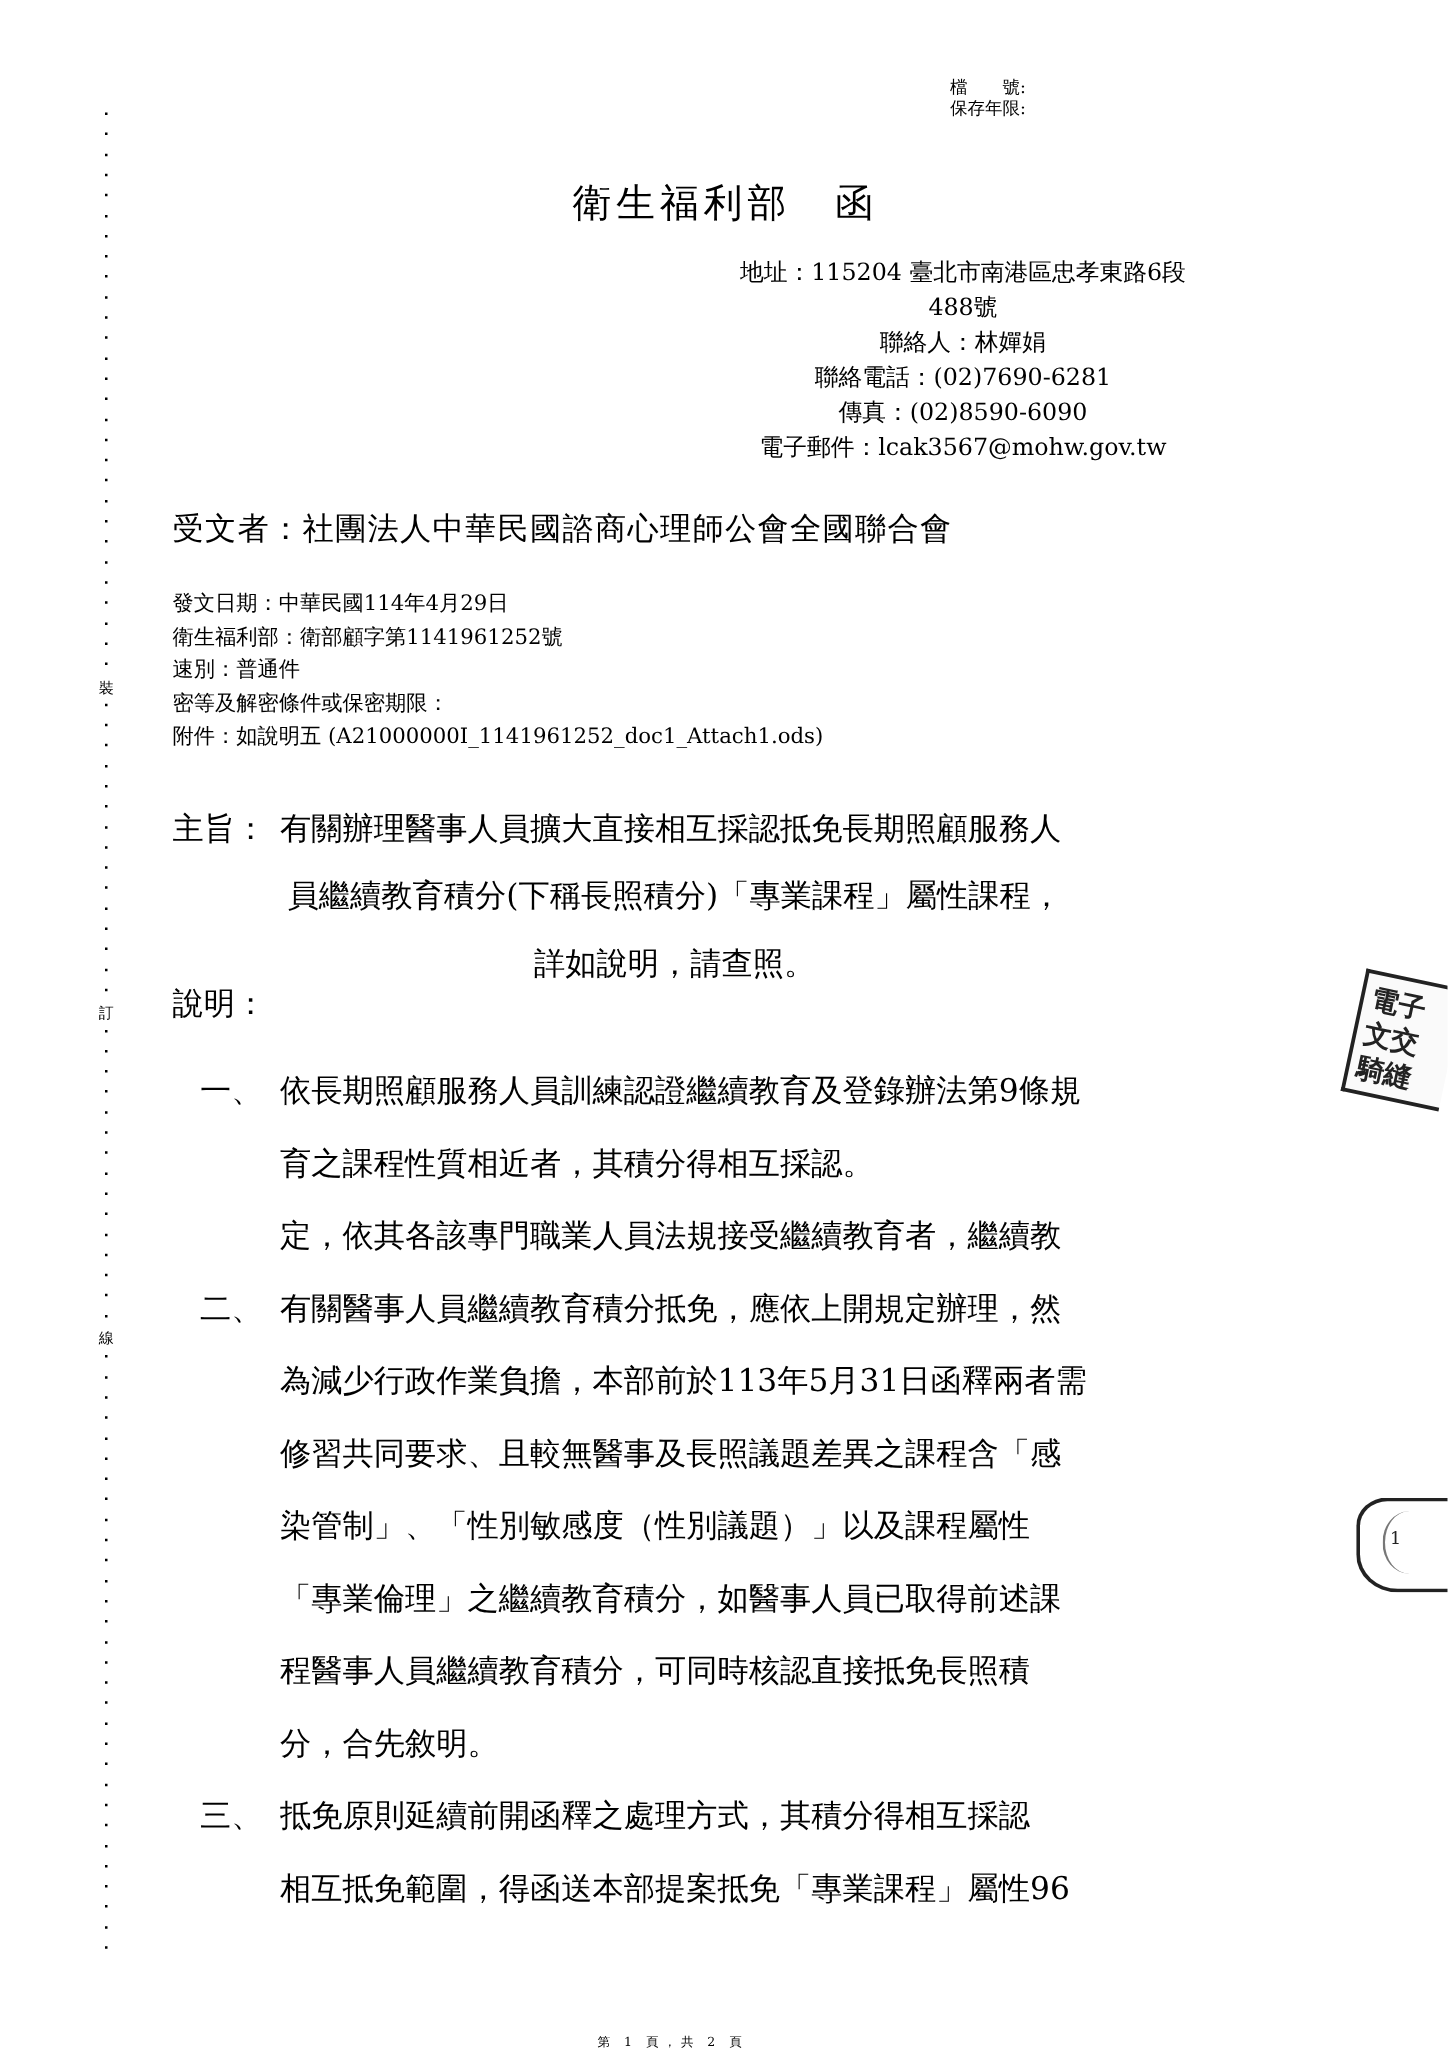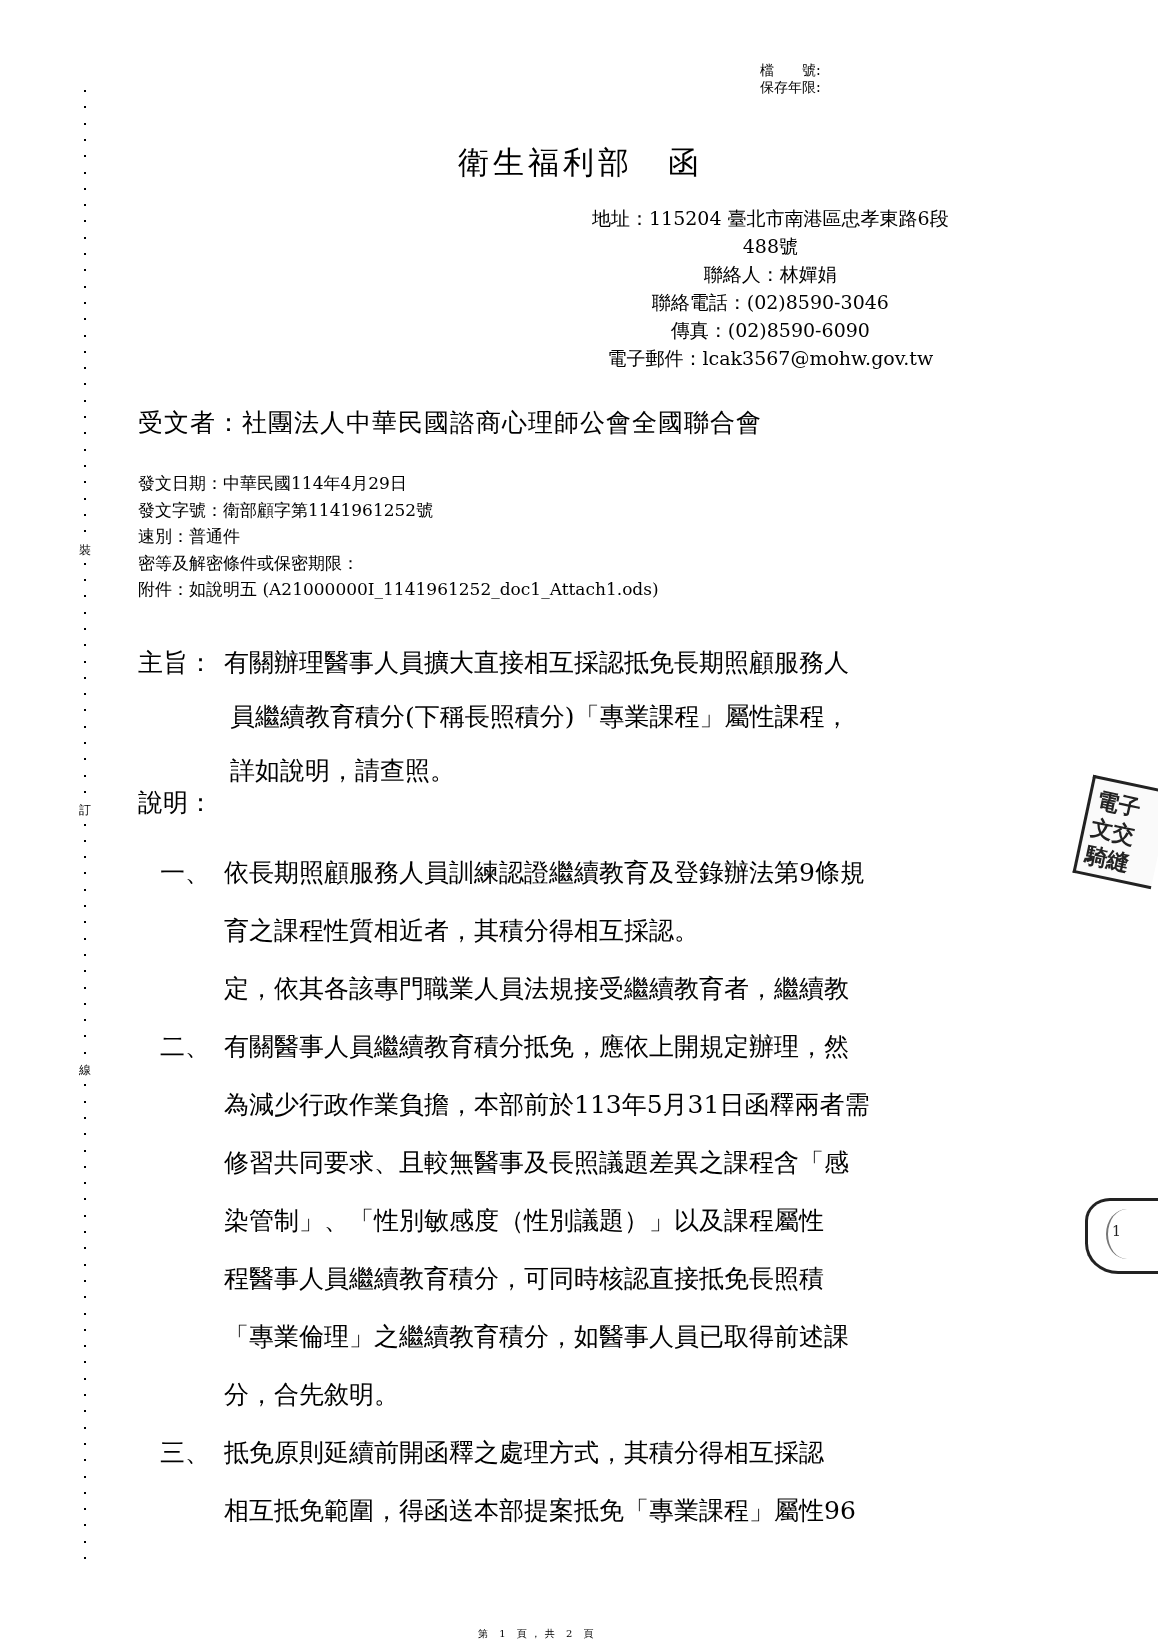--- a/index.html
+++ b/index.html
@@ -9,21 +9,21 @@
     }
     .abs { position: absolute; white-space: nowrap; }
     .meta-top { left: 760px; top: 62px; font-size: 14px; line-height: 17px; }
     .meta-top .row { display: flex; }
     .title { left: 458px; top: 142px; font-size: 31px; letter-spacing: 4px; text-align: right; }
     .contact { left: 592px; top: 204px; font-size: 19px; line-height: 28px; text-align: center; }
     .recipient { left: 138px; top: 406px; font-size: 25px; letter-spacing: 1px; }
     .docinfo { left: 138px; top: 470px; font-size: 17px; line-height: 26.5px; }
     .subject { left: 138px; top: 636px; font-size: 25px; line-height: 54px; }
     .subject .lbl { display: inline-block; width: 86px; }
-    .subject .cont { padding-left: 92px; }
+    .subject .cont { padding-left: 92px; text-align: center; }
     .explain-h { left: 138px; top: 786px; font-size: 25px; }
     .items { left: 160px; top: 844px; font-size: 25px; line-height: 58px; width: 860px; }
     .item .num { display: inline-block; width: 64px; }
     .item .cont { padding-left: 64px; white-space: nowrap; }
     .footer { left: 478px; top: 1627px; font-size: 10px; letter-spacing: 4px; }
     .margin-line { position: absolute; left: 83px; top: 90px; width: 4px; height: 1470px; }
     .margin-dot { position: absolute; left: 1px; width: 2px; height: 2px; background: #000; }
     .margin-char { position: absolute; left: -8px; font-size: 12px; width: 20px; text-align: center; background: #fff; }
     .stamp1 {
       position: absolute; left: 1082px; top: 782px; width: 80px; height: 100px;
@@ -149,30 +149,30 @@
       <span></span>
     </div>
 </div>
 
 <div class="abs title">衛生福利部　函</div>
 
 <div class="abs contact">
   <div>地址：115204 臺北市南港區忠孝東路6段</div>
   <div>488號</div>
   <div>聯絡人：林嬋娟</div>
-  <div>聯絡電話：(02)8590-3046</div>
+  <div>聯絡電話：(02)7690-6281</div>
   <div>傳真：(02)8590-6090</div>
   <div>電子郵件：lcak3567@mohw.gov.tw</div>
 </div>
 
 <div class="abs recipient">受文者：社團法人中華民國諮商心理師公會全國聯合會</div>
 
 <div class="abs docinfo">
   <div>發文日期：中華民國114年4月29日</div>
-  <div>發文字號：衛部顧字第1141961252號</div>
+  <div>衛生福利部：衛部顧字第1141961252號</div>
   <div>速別：普通件</div>
   <div>密等及解密條件或保密期限：</div>
   <div>附件：如說明五 (A21000000I_1141961252_doc1_Attach1.ods)</div>
 </div>
 
 <div class="abs subject">
   <div><span class="lbl">主旨：</span><span>有關辦理醫事人員擴大直接相互採認抵免長期照顧服務人</span></div>
   <div class="cont">員繼續教育積分(下稱長照積分)「專業課程」屬性課程，</div>
   <div class="cont">詳如說明，請查照。</div>
 </div>
@@ -183,22 +183,22 @@
   <div class="item">
     <div><span class="num">一、</span><span>依長期照顧服務人員訓練認證繼續教育及登錄辦法第9條規</span></div>
     <div class="cont">育之課程性質相近者，其積分得相互採認。</div>
     <div class="cont">定，依其各該專門職業人員法規接受繼續教育者，繼續教</div>
   </div>
   <div class="item">
     <div><span class="num">二、</span><span>有關醫事人員繼續教育積分抵免，應依上開規定辦理，然</span></div>
     <div class="cont">為減少行政作業負擔，本部前於113年5月31日函釋兩者需</div>
     <div class="cont">修習共同要求、且較無醫事及長照議題差異之課程含「感</div>
     <div class="cont">染管制」、「性別敏感度（性別議題）」以及課程屬性</div>
+    <div class="cont">「專業倫理」之繼續教育積分，如醫事人員已取得前述課</div>
     <div class="cont">程醫事人員繼續教育積分，可同時核認直接抵免長照積</div>
-    <div class="cont">「專業倫理」之繼續教育積分，如醫事人員已取得前述課</div>
     <div class="cont">分，合先敘明。</div>
   </div>
   <div class="item">
     <div><span class="num">三、</span><span>抵免原則延續前開函釋之處理方式，其積分得相互採認</span></div>
     <div class="cont">相互抵免範圍，得函送本部提案抵免「專業課程」屬性96</div>
   </div>
 </div>
 
 <div class="stamp1">
   <div>電子</div>

